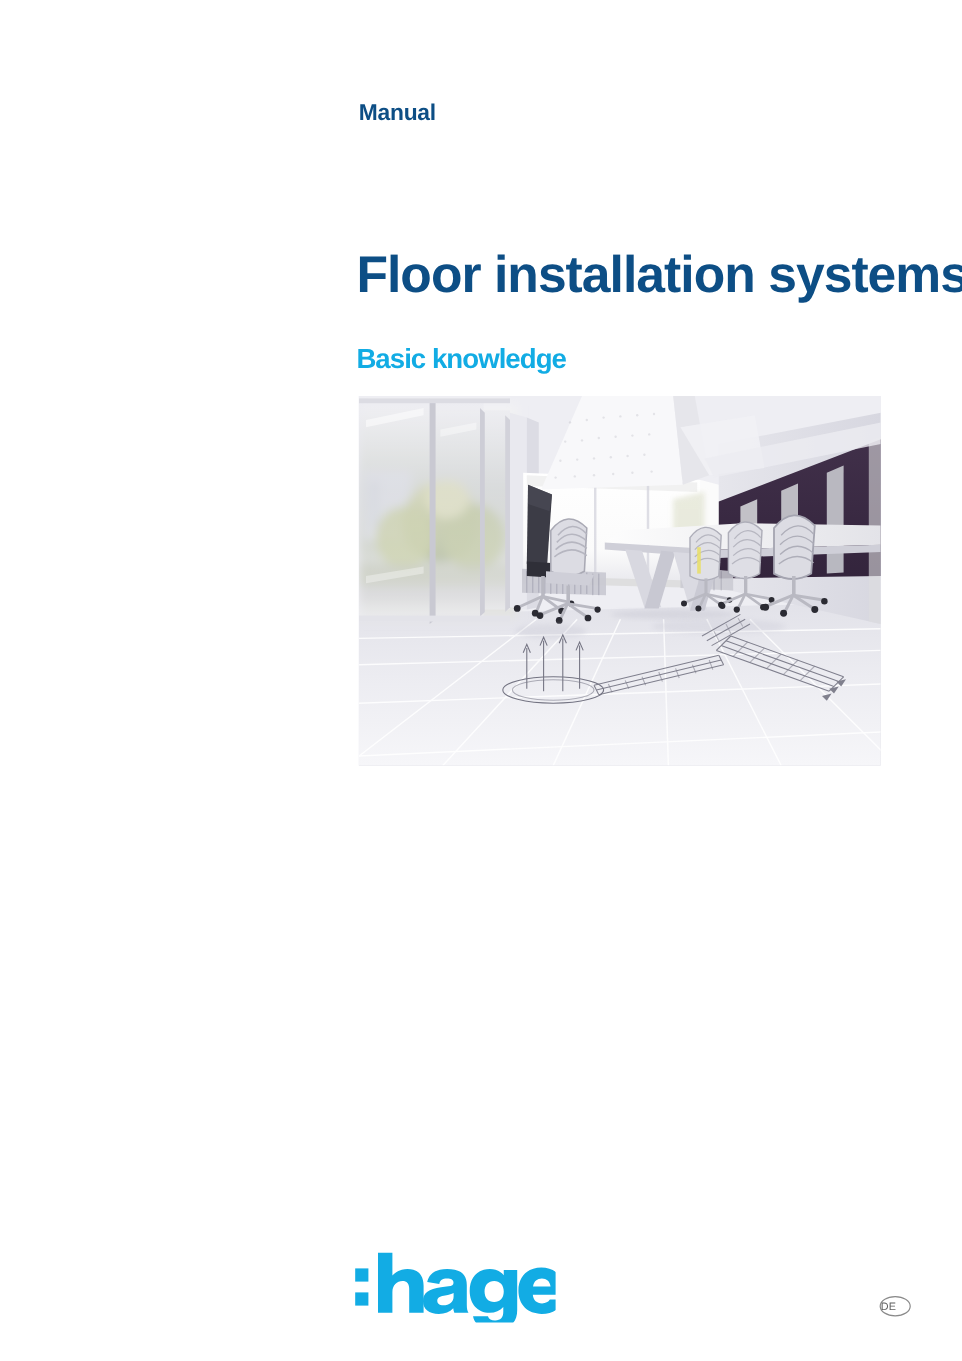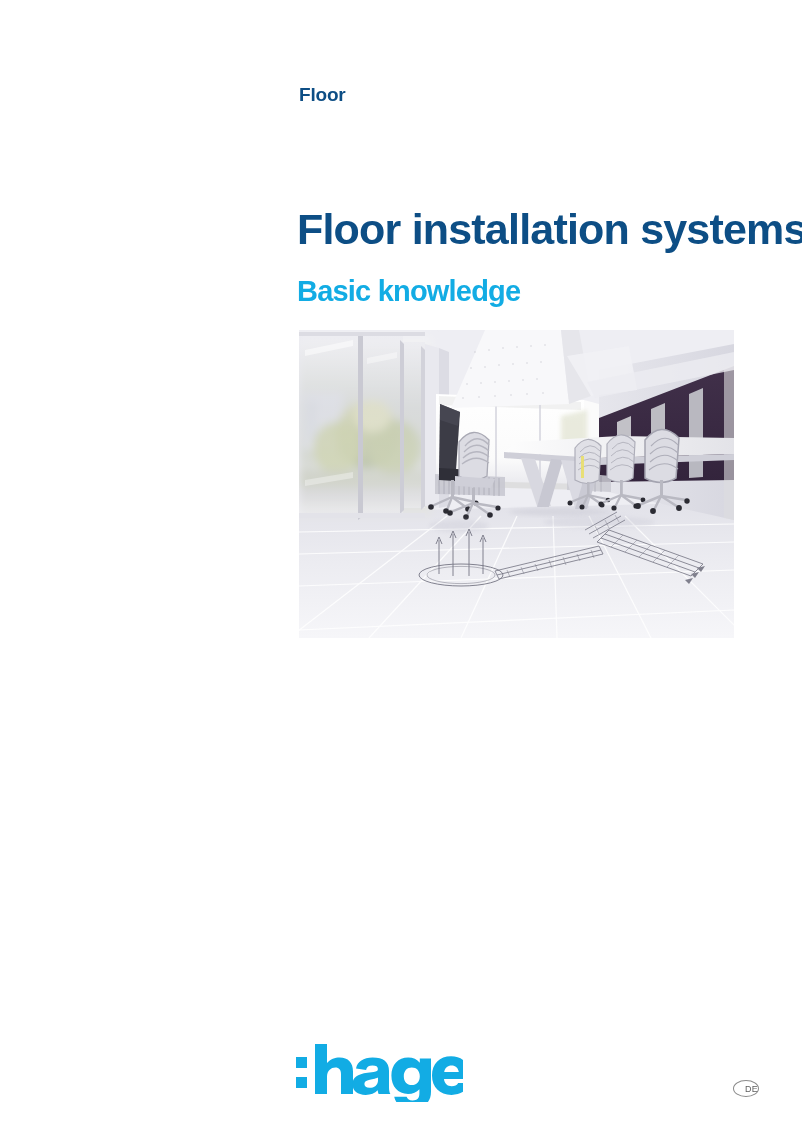--- a/index.html
+++ b/index.html
@@ -41,22 +41,22 @@
     font-size: 43px;
     font-weight: bold;
     letter-spacing: -0.8px;
     color: #0d4e85;
     line-height: 1.15;
     white-space: nowrap;
   }
   .sub-title {
     position: absolute;
     left: 297px;
-    top: 251px;
-    font-size: 29px;
+    top: 267px;
+    font-size: 23px;
     font-weight: bold;
     letter-spacing: -0.8px;
     color: #12ace4;
     line-height: 1.15;
     white-space: nowrap;
   }
 
   
   .hero {
     position: absolute;
@@ -84,31 +84,31 @@
     position: absolute;
     left: 733px;
     top: 1080px;
     width: 26px;
     height: 17px;
     border: 1px solid #8a8a8a;
     border-radius: 50%;
     color: #5f5f5f;
     font-size: 9px;
     line-height: 17px;
-    text-align: right;
+    text-align: left;
     letter-spacing: 0.2px;
     box-sizing: border-box;
   }
 </style>
 </head>
 <body>
 
 <div class="page">
 
-  <div class="doc-type">Floor</div>
+  <div class="doc-type">Manual</div>
 
   <h1 class="main-title">Floor installation systems</h1>
 
   <h2 class="sub-title">Basic knowledge</h2>
 
   <div class="hero">
     <svg viewBox="0 0 435 308" xmlns="http://www.w3.org/2000/svg">
       <defs>
         <linearGradient id="ceilGrad" x1="0" y1="0" x2="0" y2="1">
           <stop offset="0%" stop-color="#f2f2f5"></stop>

